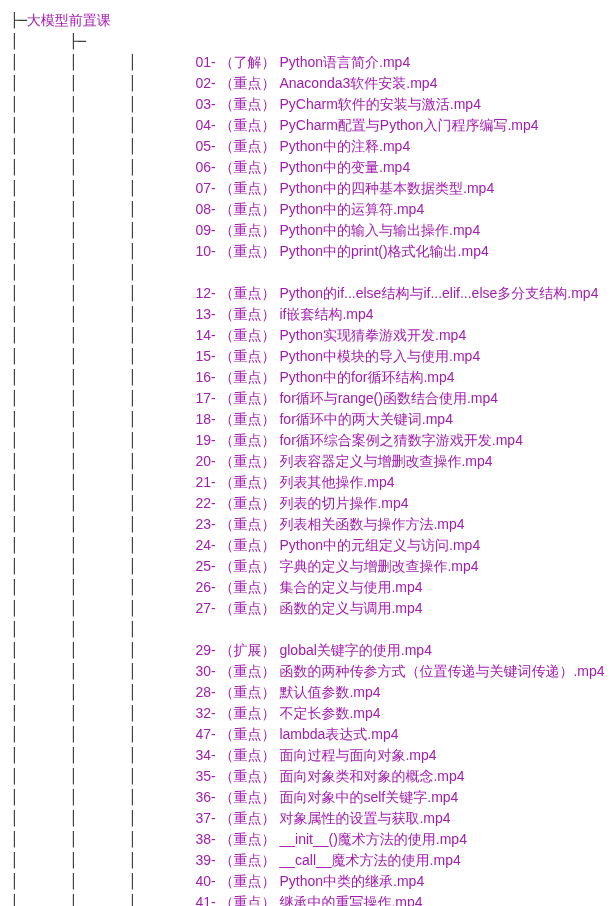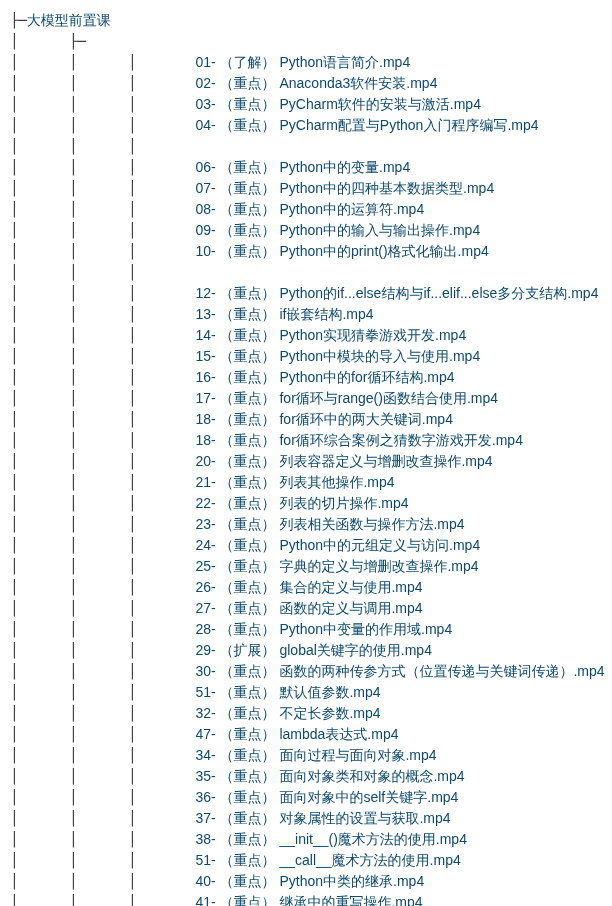--- a/index.html
+++ b/index.html
@@ -23,70 +23,70 @@
       white-space: pre;
       display: flex;
       align-items: baseline;
     }
     .prefix {
       font-family: "Microsoft YaHei", monospace;
       color: #333;
       white-space: pre;
     }
     .label {
-      color: #0c4a6e;
+      color: #a21caf;
     }
   </style>
 </head>
 <body>
 
 <div class="tree-root">
   <div class="tree-line">
     <span class="prefix">├─</span>
     <span class="label">大模型前置课</span>
   </div>
   <div class="tree-line">
     <span class="prefix">│      ├─</span>
   </div>
   <div id="items-container">
       <div class="tree-line"><span class="prefix">│      │      │       </span><span class="label">01- （了解） Python语言简介.mp4</span></div>
       <div class="tree-line"><span class="prefix">│      │      │       </span><span class="label">02- （重点） Anaconda3软件安装.mp4</span></div>
       <div class="tree-line"><span class="prefix">│      │      │       </span><span class="label">03- （重点） PyCharm软件的安装与激活.mp4</span></div>
       <div class="tree-line"><span class="prefix">│      │      │       </span><span class="label">04- （重点） PyCharm配置与Python入门程序编写.mp4</span></div>
-      <div class="tree-line"><span class="prefix">│      │      │       </span></div>
+      <div class="tree-line"><span class="prefix">│      │      │       </span><span class="label">05- （重点） Python中的注释.mp4</span></div>
       <div class="tree-line"><span class="prefix">│      │      │       </span><span class="label">06- （重点） Python中的变量.mp4</span></div>
       <div class="tree-line"><span class="prefix">│      │      │       </span><span class="label">07- （重点） Python中的四种基本数据类型.mp4</span></div>
       <div class="tree-line"><span class="prefix">│      │      │       </span><span class="label">08- （重点） Python中的运算符.mp4</span></div>
       <div class="tree-line"><span class="prefix">│      │      │       </span><span class="label">09- （重点） Python中的输入与输出操作.mp4</span></div>
       <div class="tree-line"><span class="prefix">│      │      │       </span><span class="label">10- （重点） Python中的print()格式化输出.mp4</span></div>
       <div class="tree-line"><span class="prefix">│      │      │       </span></div>
       <div class="tree-line"><span class="prefix">│      │      │       </span><span class="label">12- （重点） Python的if...else结构与if...elif...else多分支结构.mp4</span></div>
       <div class="tree-line"><span class="prefix">│      │      │       </span><span class="label">13- （重点） if嵌套结构.mp4</span></div>
       <div class="tree-line"><span class="prefix">│      │      │       </span><span class="label">14- （重点） Python实现猜拳游戏开发.mp4</span></div>
       <div class="tree-line"><span class="prefix">│      │      │       </span><span class="label">15- （重点） Python中模块的导入与使用.mp4</span></div>
       <div class="tree-line"><span class="prefix">│      │      │       </span><span class="label">16- （重点） Python中的for循环结构.mp4</span></div>
       <div class="tree-line"><span class="prefix">│      │      │       </span><span class="label">17- （重点） for循环与range()函数结合使用.mp4</span></div>
       <div class="tree-line"><span class="prefix">│      │      │       </span><span class="label">18- （重点） for循环中的两大关键词.mp4</span></div>
-      <div class="tree-line"><span class="prefix">│      │      │       </span><span class="label">18- （重点） for循环综合案例之猜数字游戏开发.mp4</span></div>
+      <div class="tree-line"><span class="prefix">│      │      │       </span><span class="label">19- （重点） for循环综合案例之猜数字游戏开发.mp4</span></div>
       <div class="tree-line"><span class="prefix">│      │      │       </span><span class="label">20- （重点） 列表容器定义与增删改查操作.mp4</span></div>
       <div class="tree-line"><span class="prefix">│      │      │       </span><span class="label">21- （重点） 列表其他操作.mp4</span></div>
       <div class="tree-line"><span class="prefix">│      │      │       </span><span class="label">22- （重点） 列表的切片操作.mp4</span></div>
       <div class="tree-line"><span class="prefix">│      │      │       </span><span class="label">23- （重点） 列表相关函数与操作方法.mp4</span></div>
       <div class="tree-line"><span class="prefix">│      │      │       </span><span class="label">24- （重点） Python中的元组定义与访问.mp4</span></div>
       <div class="tree-line"><span class="prefix">│      │      │       </span><span class="label">25- （重点） 字典的定义与增删改查操作.mp4</span></div>
       <div class="tree-line"><span class="prefix">│      │      │       </span><span class="label">26- （重点） 集合的定义与使用.mp4</span></div>
       <div class="tree-line"><span class="prefix">│      │      │       </span><span class="label">27- （重点） 函数的定义与调用.mp4</span></div>
-      <div class="tree-line"><span class="prefix">│      │      │       </span><span class="label">28- （重点） Python中变量的作用域.mp4</span></div>
+      <div class="tree-line"><span class="prefix">│      │      │       </span></div>
       <div class="tree-line"><span class="prefix">│      │      │       </span><span class="label">29- （扩展） global关键字的使用.mp4</span></div>
       <div class="tree-line"><span class="prefix">│      │      │       </span><span class="label">30- （重点） 函数的两种传参方式（位置传递与关键词传递）.mp4</span></div>
-      <div class="tree-line"><span class="prefix">│      │      │       </span><span class="label">51- （重点） 默认值参数.mp4</span></div>
+      <div class="tree-line"><span class="prefix">│      │      │       </span><span class="label">28- （重点） 默认值参数.mp4</span></div>
       <div class="tree-line"><span class="prefix">│      │      │       </span><span class="label">32- （重点） 不定长参数.mp4</span></div>
       <div class="tree-line"><span class="prefix">│      │      │       </span><span class="label">47- （重点） lambda表达式.mp4</span></div>
       <div class="tree-line"><span class="prefix">│      │      │       </span><span class="label">34- （重点） 面向过程与面向对象.mp4</span></div>
       <div class="tree-line"><span class="prefix">│      │      │       </span><span class="label">35- （重点） 面向对象类和对象的概念.mp4</span></div>
       <div class="tree-line"><span class="prefix">│      │      │       </span><span class="label">36- （重点） 面向对象中的self关键字.mp4</span></div>
       <div class="tree-line"><span class="prefix">│      │      │       </span><span class="label">37- （重点） 对象属性的设置与获取.mp4</span></div>
       <div class="tree-line"><span class="prefix">│      │      │       </span><span class="label">38- （重点） __init__()魔术方法的使用.mp4</span></div>
-      <div class="tree-line"><span class="prefix">│      │      │       </span><span class="label">51- （重点） __call__魔术方法的使用.mp4</span></div>
+      <div class="tree-line"><span class="prefix">│      │      │       </span><span class="label">39- （重点） __call__魔术方法的使用.mp4</span></div>
       <div class="tree-line"><span class="prefix">│      │      │       </span><span class="label">40- （重点） Python中类的继承.mp4</span></div>
       <div class="tree-line"><span class="prefix">│      │      │       </span><span class="label">41- （重点） 继承中的重写操作.mp4</span></div>
     </div>
 </div>
 
 </body></html>

